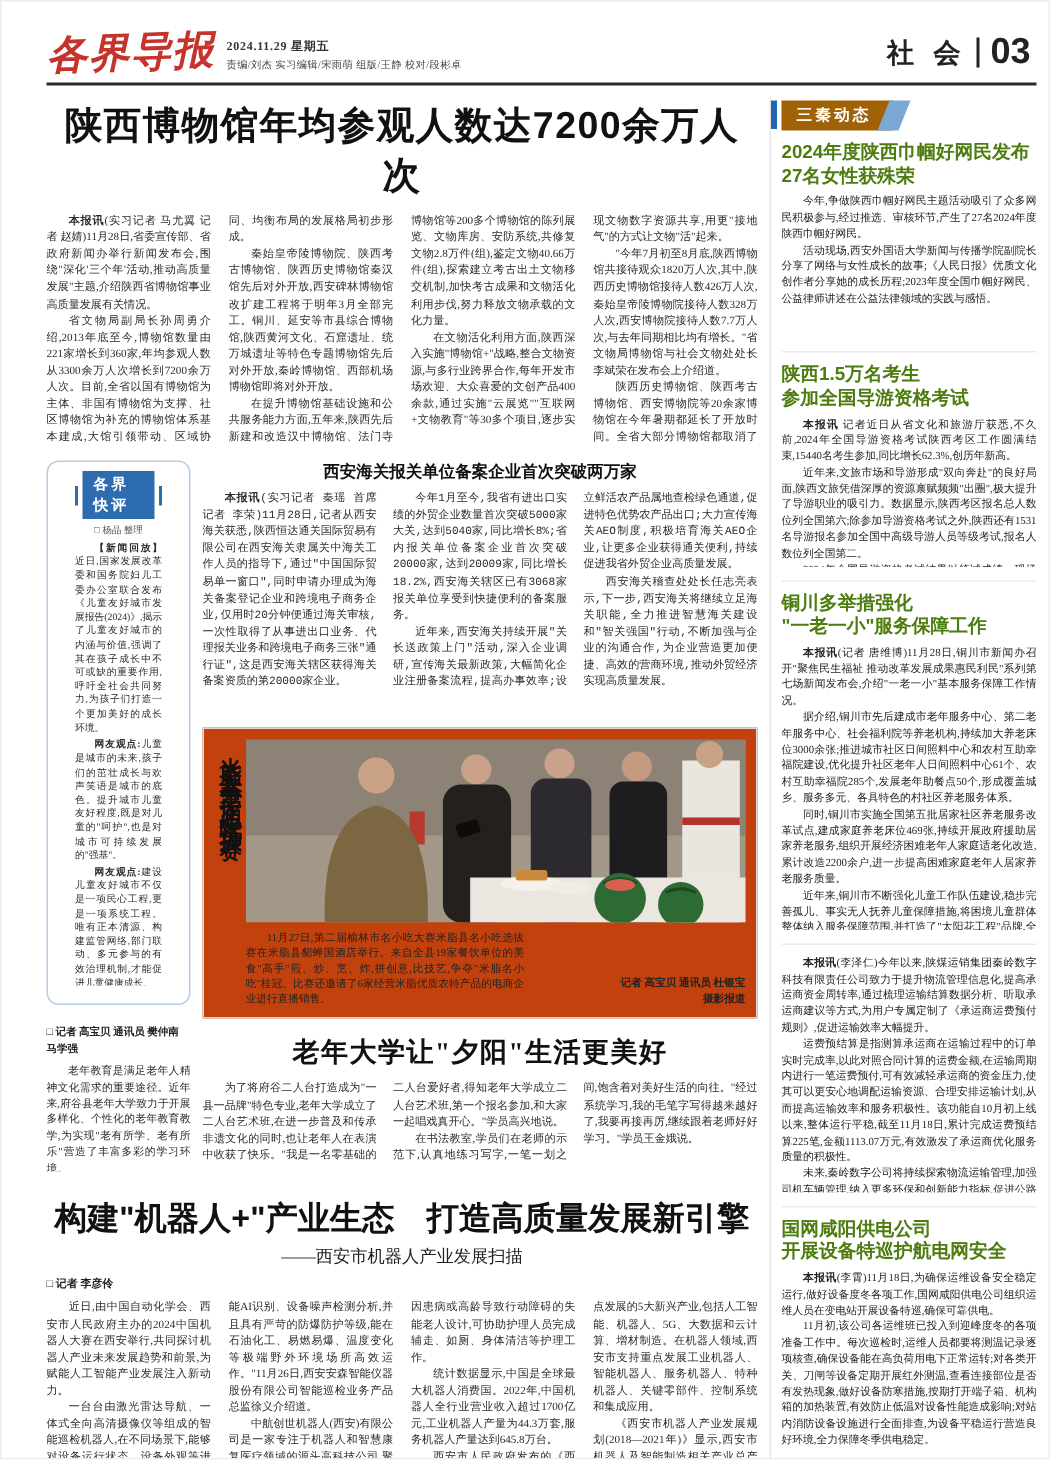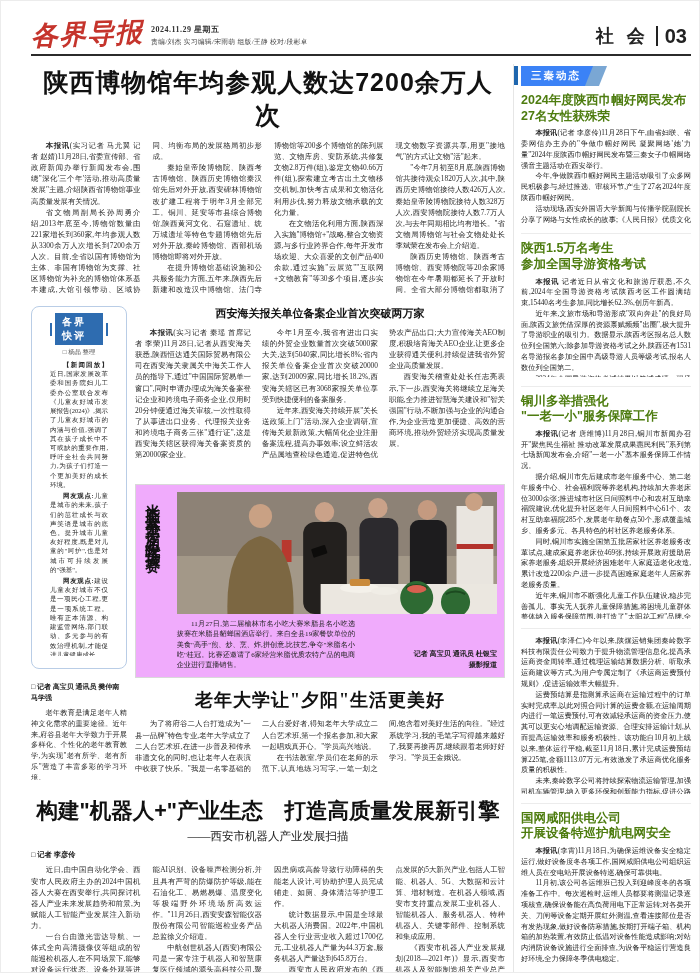--- a/index.html
+++ b/index.html
@@ -10,21 +10,21 @@
             padding:20px 10px 4px 30px;}
   .mast-left{display:flex;align-items:flex-end;gap:8px;}
   .logo{font-family:"Liberation Serif",serif;font-weight:bold;font-style:italic;
         color:#c5342c;font-size:27px;line-height:1;letter-spacing:1px;transform:rotate(-2deg);}
   .mast-info{padding-bottom:1px;}
   .mast-date{font-size:8px;font-weight:bold;color:#333;letter-spacing:.5px;}
   .mast-staff{font-size:6.8px;color:#444;margin-top:2px;letter-spacing:.3px;}
   .mast-right{display:flex;align-items:center;gap:7px;padding-right:2px;}
   .mast-section{font-size:18px;font-weight:bold;font-family:"Liberation Sans",sans-serif;letter-spacing:4px;}
   .mast-div{width:2px;height:20px;background:#222;}
-  .mast-pageno{font-size:20px;font-weight:bold;font-family:"Liberation Sans",sans-serif;}
+  .mast-pageno{font-size:24px;font-weight:bold;font-family:"Liberation Sans",sans-serif;}
   .mast-rule{height:2px;background:#2b2b2b;margin:2px 8px 6px 30px;}
   
   .content{display:flex;gap:8px;padding:2px 8px 0 30px;}
   .left-zone{width:474px;flex:none;}
   .sidebar{flex:1;border-left:1px solid #e6e6e6;padding-left:7px;min-width:0;}
   
   .paras p{margin:0;text-indent:2em;text-align:justify;}
   .cols4{column-count:4;column-gap:12px;overflow:hidden;}
   .cols3{column-count:3;column-gap:11px;overflow:hidden;}
   .body-txt{font-size:7.4px;line-height:1.5;color:#2a2a2a;}
@@ -43,44 +43,44 @@
   .kuai-editor{text-align:center;font-size:6.4px;color:#555;margin-bottom:3px;}
   .kuai-items{font-size:6.5px;line-height:1.42;color:#2a2a2a;height:296px;overflow:hidden;}
   .kuai-items p{margin:0 0 2px;text-indent:2em;text-align:justify;}
   .senior-left{margin-top:13px;}
   .senior-byline{font-size:7px;font-weight:bold;white-space:pre-line;line-height:1.5;margin-bottom:5px;}
   .senior-left .paras{font-size:7.2px;line-height:1.5;height:72px;overflow:hidden;}
   
   .mid-main{flex:1;min-width:0;}
   .customs-h{font-family:"Liberation Sans",sans-serif;font-weight:bold;font-size:11px;
              text-align:center;margin:0 0 6px;color:#111;}
-  .customs-body{height:148px;}
-  
-  .photo-box{border:1px solid #d9d9d9;margin-top:9px;padding:7px;display:flex;gap:15px;background:#f0abfc;justify-content:center;}
+  .customs-body{height:148px;font-family:Liberation Mono, monospace;}
+  
+  .photo-box{border:1px solid #d9d9d9;margin-top:9px;padding:7px;display:flex;gap:2px;background:#c2410c;justify-content:center;}
   .v-title{writing-mode:vertical-rl;font-family:"Liberation Serif",serif;font-weight:bold;
            font-size:15px;letter-spacing:4px;color:#111;line-height:1.25;height:168px;}
   .photo-col{flex:1;min-width:0;}
   .photo-col svg{display:block;width:100%;height:122px;}
   .caption-row{display:flex;gap:10px;margin-top:5px;}
   .caption{flex:1.35;font-size:7.1px;line-height:1.45;text-align:justify;text-indent:2em;}
   .credit{flex:1;font-size:7.1px;line-height:1.5;font-weight:bold;text-align:right;white-space:pre-line;align-self:flex-end;}
   
   .senior-h{font-family:"Liberation Serif",serif;font-weight:bold;font-size:18px;
             text-align:center;margin:10px 0 6px;color:#111;letter-spacing:1px;}
   .senior-body{height:66px;}
   
   .robot{margin-top:12px;}
   .robot-h{font-family:"Liberation Sans",sans-serif;font-weight:bold;font-size:21.5px;
            text-align:center;color:#111;margin:0;}
   .robot-sub{font-size:11.5px;text-align:center;margin:4px 0 6px;color:#222;}
   .robot-byline{font-size:7.3px;font-weight:bold;margin:0 0 4px;}
   .robot-body{height:146px;}
   
   .sb-label-wrap{position:relative;margin:2px 0 8px;height:19px;}
-  .sb-label{position:absolute;left:0;top:0;background:#3b82f6;color:#fff;
+  .sb-label{position:absolute;left:0;top:0;background:#a16207;color:#fff;
             font-family:"Liberation Sans",sans-serif;font-weight:bold;font-size:10.5px;
             padding:3px 14px 3px 10px;letter-spacing:2px;}
   .sb-label:after{content:"";position:absolute;right:-8px;top:0;width:14px;height:100%;
                   background:#7aa7d4;transform:skewX(-22deg);}
   .sb-label-bar{position:absolute;left:-7px;top:0;width:4px;height:19px;background:#1f66ae;}
   .sb-article{margin-bottom:9px;}
   .sb-article + .sb-article{border-top:1px solid #ececec;padding-top:7px;}
   .sb-h{font-family:"Liberation Sans",sans-serif;font-weight:bold;font-size:12.5px;
         line-height:1.25;margin:0 0 4px;white-space:pre-line;color:#4d7c0f;}
   .sb-body{font-size:7.2px;line-height:1.5;overflow:hidden;}
@@ -230,21 +230,20 @@
     <aside class="sidebar">
       <div class="sb-label-wrap">
         <span class="sb-label-bar"></span>
         <span class="sb-label">三秦动态</span>
       </div>
 
       <article class="sb-article">
         <h3 class="sb-h">2024年度陕西巾帼好网民发布
 27名女性获殊荣</h3>
         <div class="sb-body h-a paras">
-            <p><b>本报讯</b>(记者 李彦伶)11月28日下午,由省妇联、省委网信办主办的"争做巾帼好网民 凝聚网络'她'力量"2024年度陕西巾帼好网民发布暨三秦女子巾帼网络强音主题活动在西安举行。</p>
             <p>今年,争做陕西巾帼好网民主题活动吸引了众多网民积极参与,经过推选、审核环节,产生了27名2024年度陕西巾帼好网民。</p>
             <p>活动现场,西安外国语大学新闻与传播学院副院长分享了网络与女性成长的故事;《人民日报》优质文化创作者分享她的成长历程;2023年度全国巾帼好网民、公益律师讲述在公益法律领域的实践与感悟。</p>
           </div>
       </article>
 
       <article class="sb-article">
         <h3 class="sb-h">陕西1.5万名考生
 参加全国导游资格考试</h3>
         <div class="sb-body h-b paras">
             <p><b>本报讯</b> 记者近日从省文化和旅游厅获悉,不久前,2024年全国导游资格考试陕西考区工作圆满结束,15440名考生参加,同比增长62.3%,创历年新高。</p>

